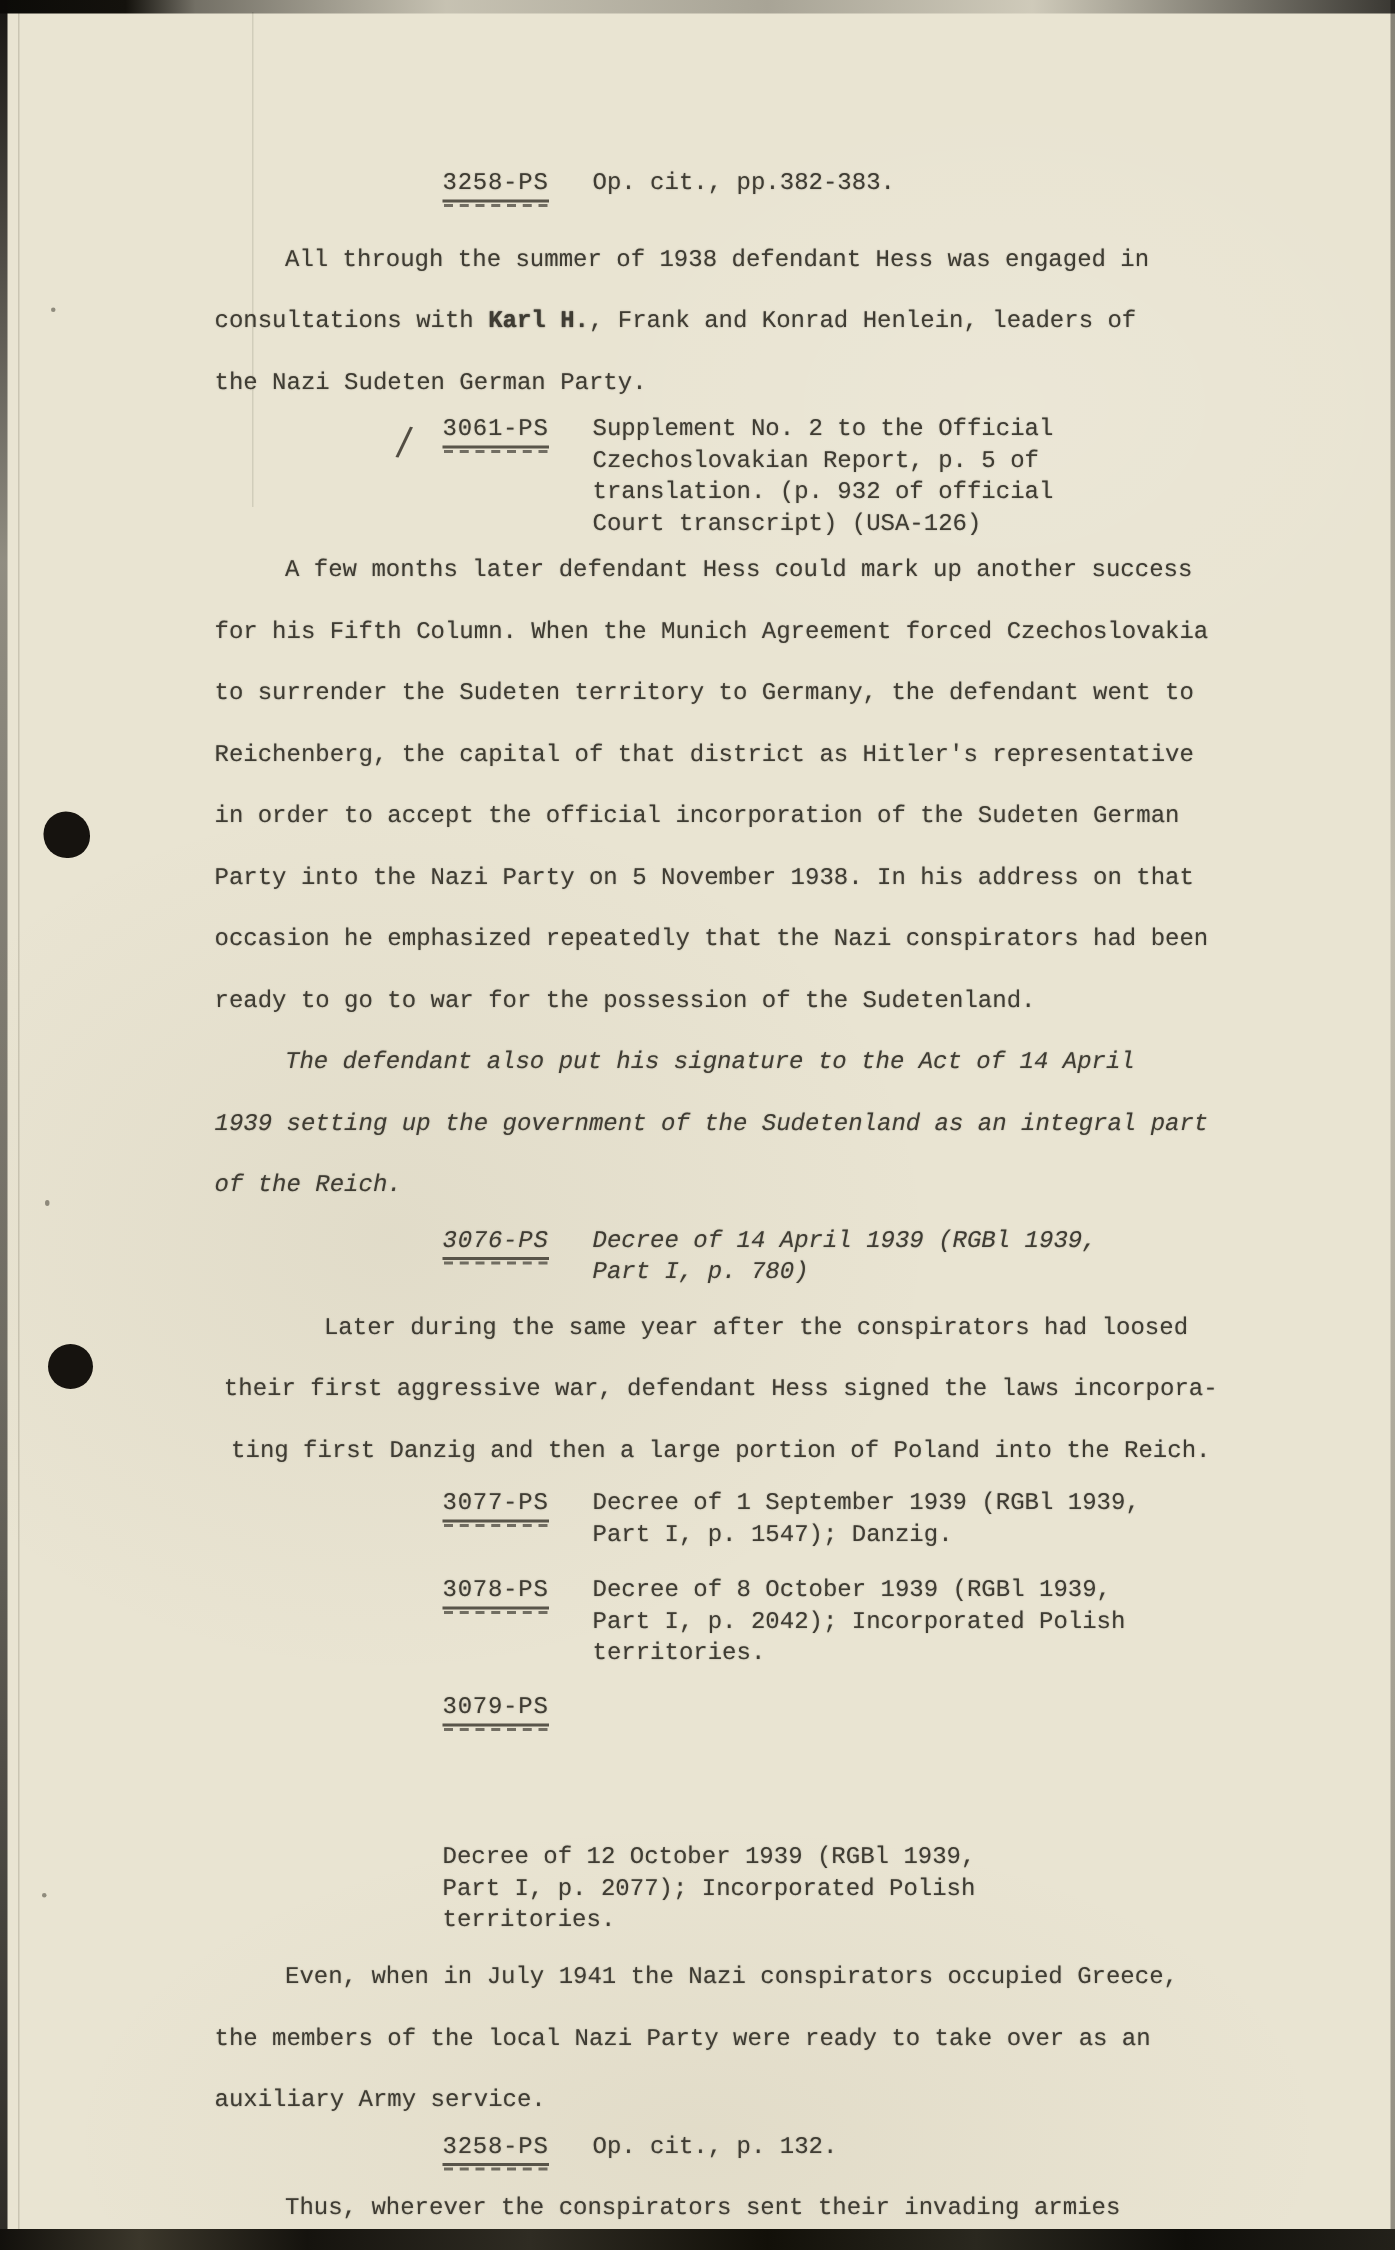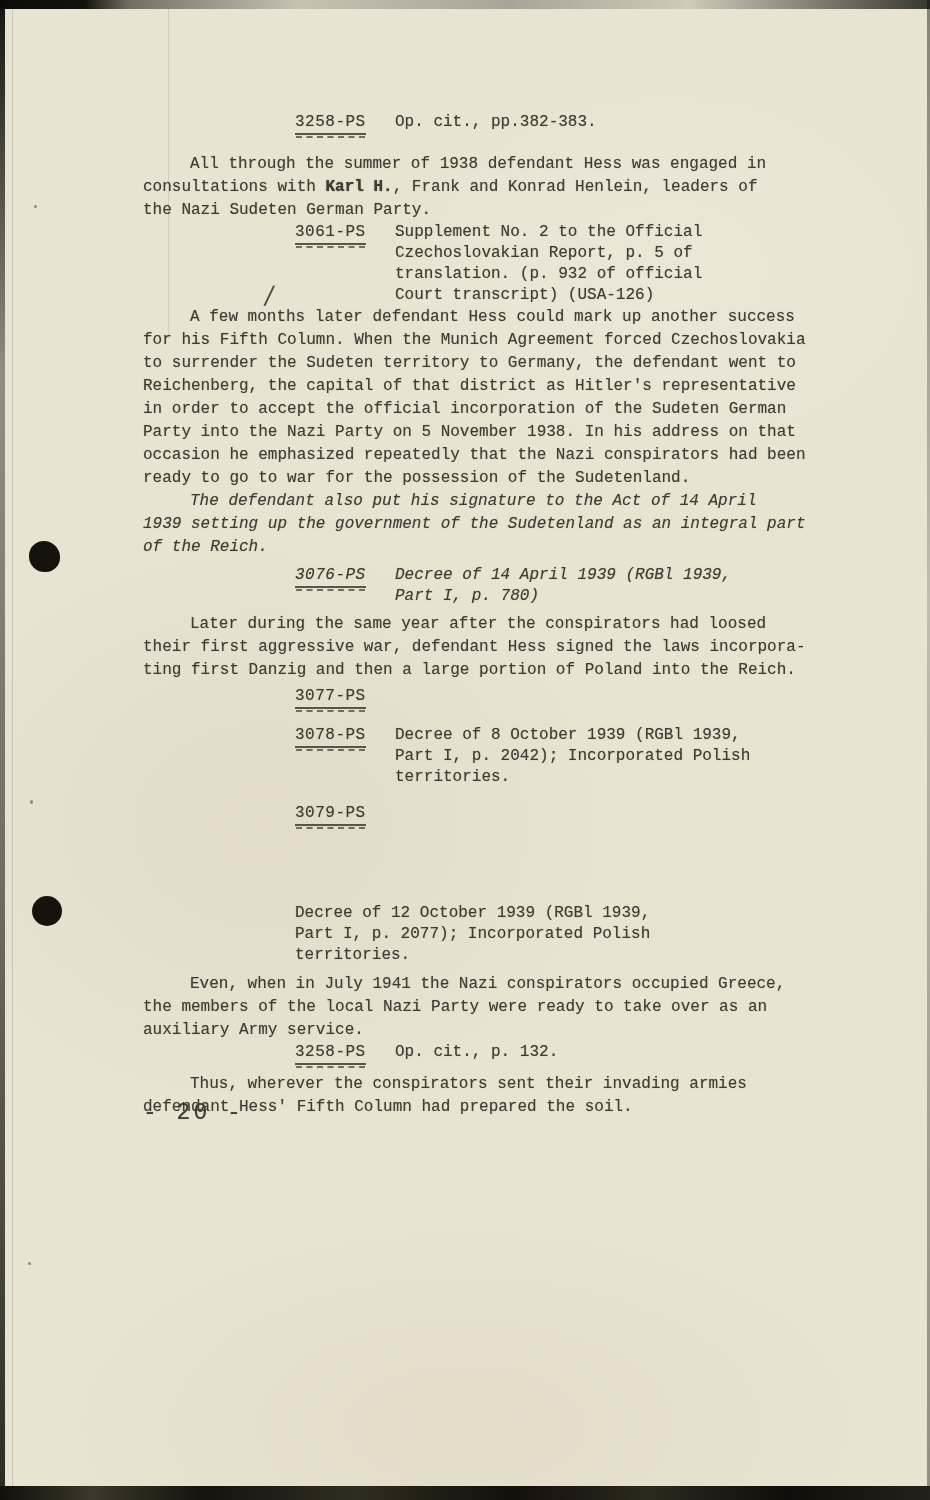--- a/index.html
+++ b/index.html
@@ -33,33 +33,33 @@
   .hole-2{left:32px;top:896px;width:30px;height:30px;border-radius:50%;}
   .speck{position:absolute;background:rgba(70,65,55,.55);border-radius:50%;}
   .speck-1{left:34px;top:205px;width:3px;height:3px;}
   .speck-2{left:30px;top:800px;width:3px;height:4px;}
   .speck-3{left:28px;top:1262px;width:3px;height:3px;}
   .handmark{position:absolute;left:265px;top:282px;font-size:26px;line-height:26px;
     font-family:"DejaVu Serif",serif;transform:rotate(8deg);color:rgba(55,50,42,.85);text-shadow:none;}
 
   .content{position:absolute;left:143px;top:112px;width:675px;font-size:16px;}
 
-  .para{margin:0;white-space:pre-line;text-indent:47px;line-height:23px;}
+  .para{margin:0;white-space:pre-line;text-indent:47px;line-height:41px;}
   .para .bold-name{font-weight:bold;text-shadow:0 0 1px rgba(40,38,32,.9);}
 
   .cite{display:flex;margin-left:152px;line-height:21px;align-items:flex-start;}
   .cite .label-cell{width:100px;flex:0 0 100px;}
   .cite .label{display:inline-block;position:relative;border-bottom:2px solid rgba(63,60,51,.85);letter-spacing:.5px;}
   .cite .label::after{content:"";position:absolute;left:1px;right:1px;bottom:-5px;border-top:2px dashed rgba(63,60,51,.7);}
   .cite .desc{white-space:pre-line;flex:1;}
   .underlined{text-decoration:underline;}
 
   .mb18{margin-bottom:18px;} .mb16{margin-bottom:16px;} .mb15{margin-bottom:15px;}
   .mb8{margin-bottom:8px;} .mb7{margin-bottom:7px;flex-direction:column;} .mb6{margin-bottom:6px;font-style:italic;}
-  .mb4{margin-bottom:4px;} .mb0{margin-bottom:0;}
+  .mb4{margin-bottom:4px;text-align:center;} .mb0{margin-bottom:0;}
 
   .pagenum{margin-top:-16px;font-size:23px;letter-spacing:3px;line-height:21px;}
 </style>
 </head>
 <body>
 
 <div class="page">
 
   <div class="fold-1"></div>
   <div class="fold-2"></div>
@@ -102,20 +102,22 @@
       <span class="desc">Decree of 14 April 1939 (RGBl 1939,
 Part I, p. 780)</span>
     </div>
 
     <p class="para mb4"><span>Later during the same year after the conspirators had loosed
 their first aggressive war, defendant Hess signed the laws incorpora-
 ting first Danzig and then a large portion of Poland into the Reich.</span></p>
 
     <div class="cite mb16">
       <span class="label-cell"><span class="label">3077-PS</span></span>
+      <span class="desc">Decree of 1 September 1939 (RGBl 1939,
+Part I, p. 1547); Danzig.</span>
     </div>
 
     <div class="cite mb15">
       <span class="label-cell"><span class="label">3078-PS</span></span>
       <span class="desc">Decree of 8 October 1939 (RGBl 1939,
 Part I, p. 2042); Incorporated Polish
 territories.</span>
     </div>
 
     <div class="cite mb7">

